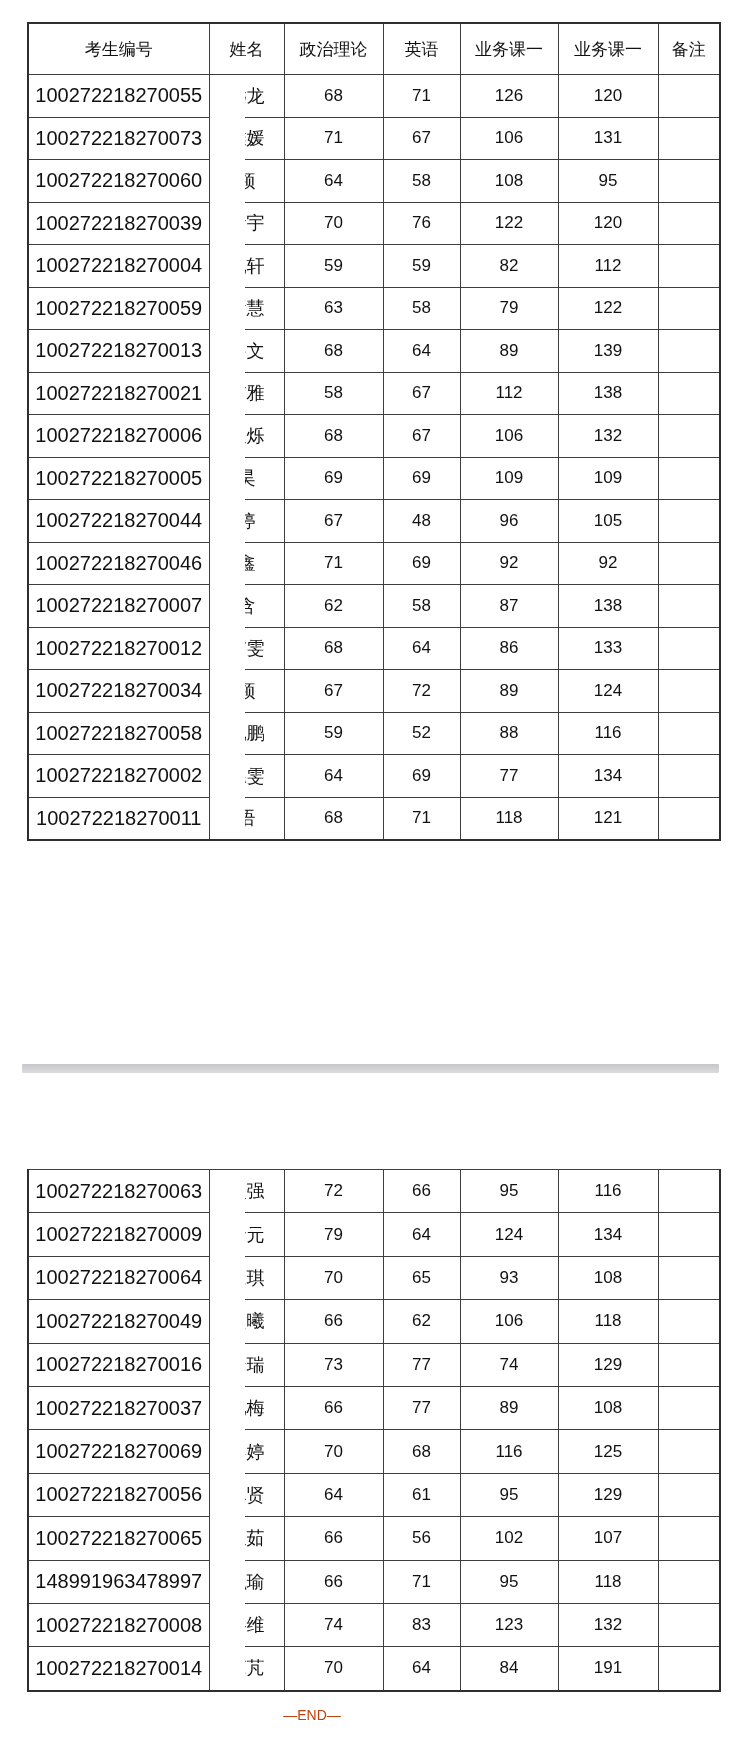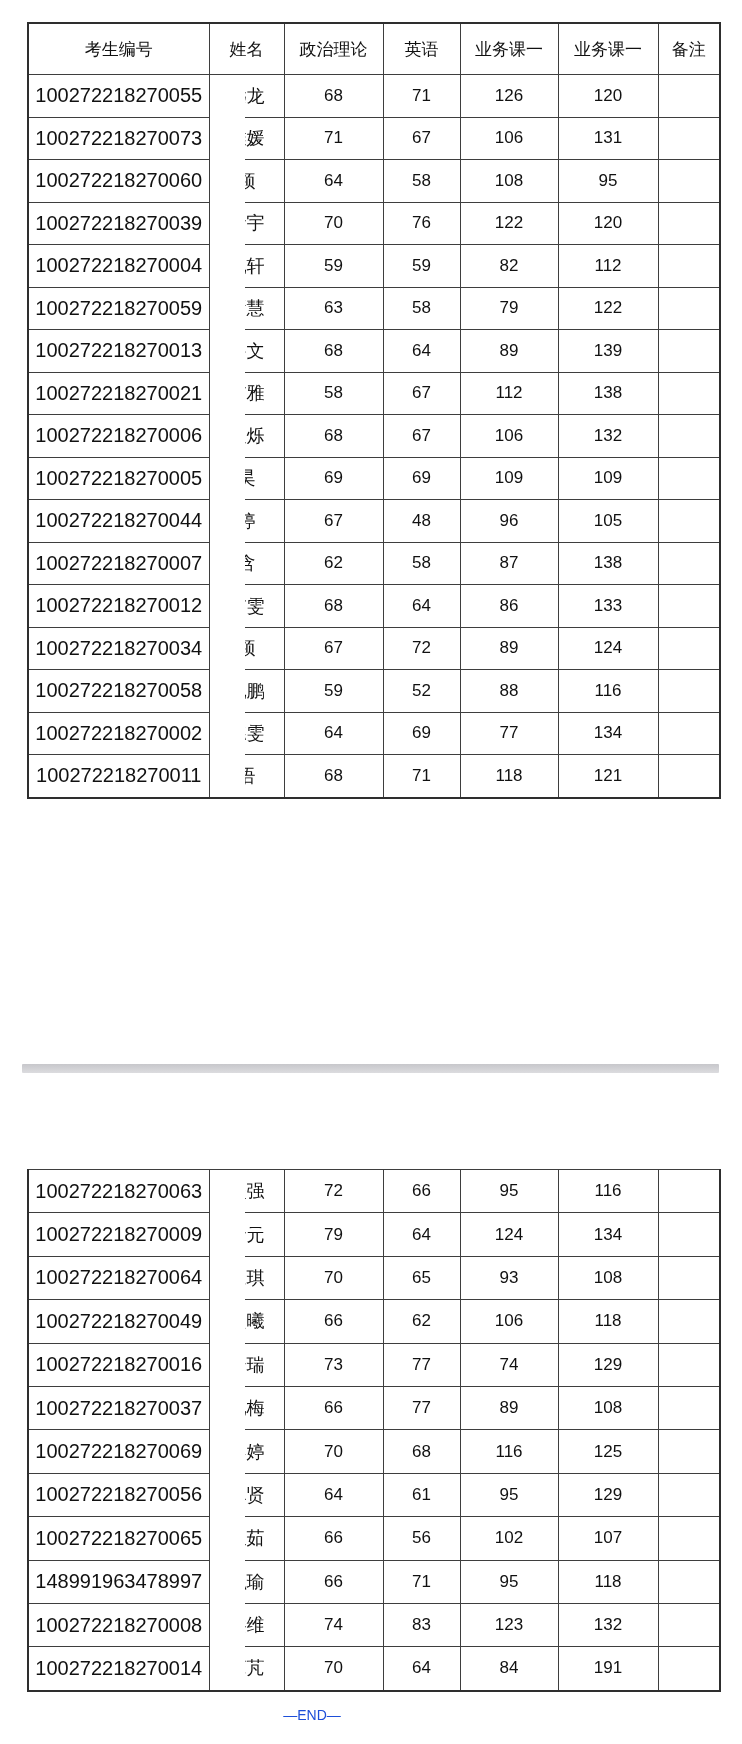--- a/index.html
+++ b/index.html
@@ -43,21 +43,21 @@
   .sheet1 .censor-strip{top:55px;bottom:3px;}
   .sheet2 .censor-strip{top:2px;bottom:3px;}
   .page-divider{
     position:absolute;left:22px;top:1064px;width:697px;height:9px;
     background:linear-gradient(#c7c7cb,#dcdcdf);
     border-radius:1px;
   }
   .end-marker{
     position:absolute;left:0;top:1707px;width:624px;
     text-align:center;
-    font-family:"Liberation Sans", sans-serif;font-size:14px;color:#1d4ed8;
+    font-family:"Liberation Sans", sans-serif;font-size:14px;color:#c2410c;
   }
 </style>
 </head>
 <body>
 
 <div class="sheet sheet1">
   <table class="score">
     <colgroup>
       <col style="width:181px">
         <col style="width:75px">
@@ -172,20 +172,29 @@
         <tr>
           <td class="td-id">100272218270044</td>
           <td class="td-name">婷</td>
           <td class="td-num">67</td>
           <td class="td-num">48</td>
           <td class="td-num">96</td>
           <td class="td-num">105</td>
           <td class="td-remark"></td>
         </tr>
         <tr>
+          <td class="td-id">100272218270046</td>
+          <td class="td-name">鑫</td>
+          <td class="td-num">71</td>
+          <td class="td-num">69</td>
+          <td class="td-num">92</td>
+          <td class="td-num">92</td>
+          <td class="td-remark"></td>
+        </tr>
+        <tr>
           <td class="td-id">100272218270007</td>
           <td class="td-name">含</td>
           <td class="td-num">62</td>
           <td class="td-num">58</td>
           <td class="td-num">87</td>
           <td class="td-num">138</td>
           <td class="td-remark"></td>
         </tr>
         <tr>
           <td class="td-id">100272218270012</td>

